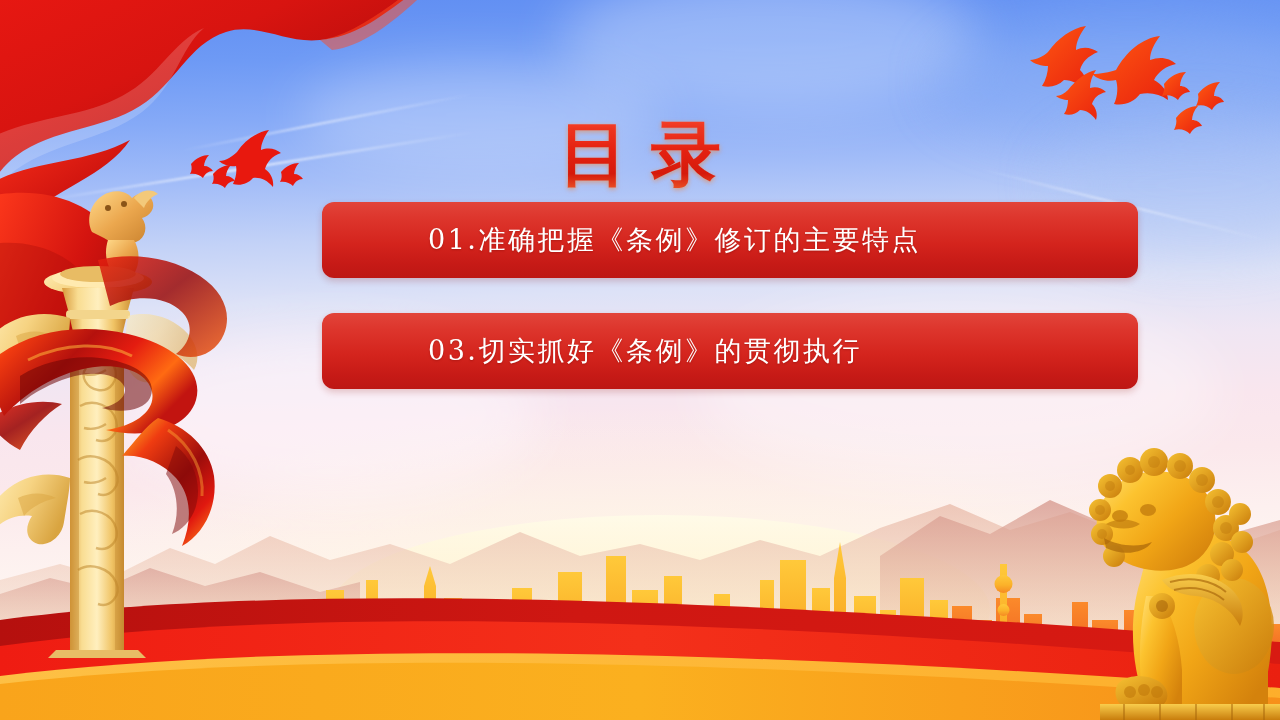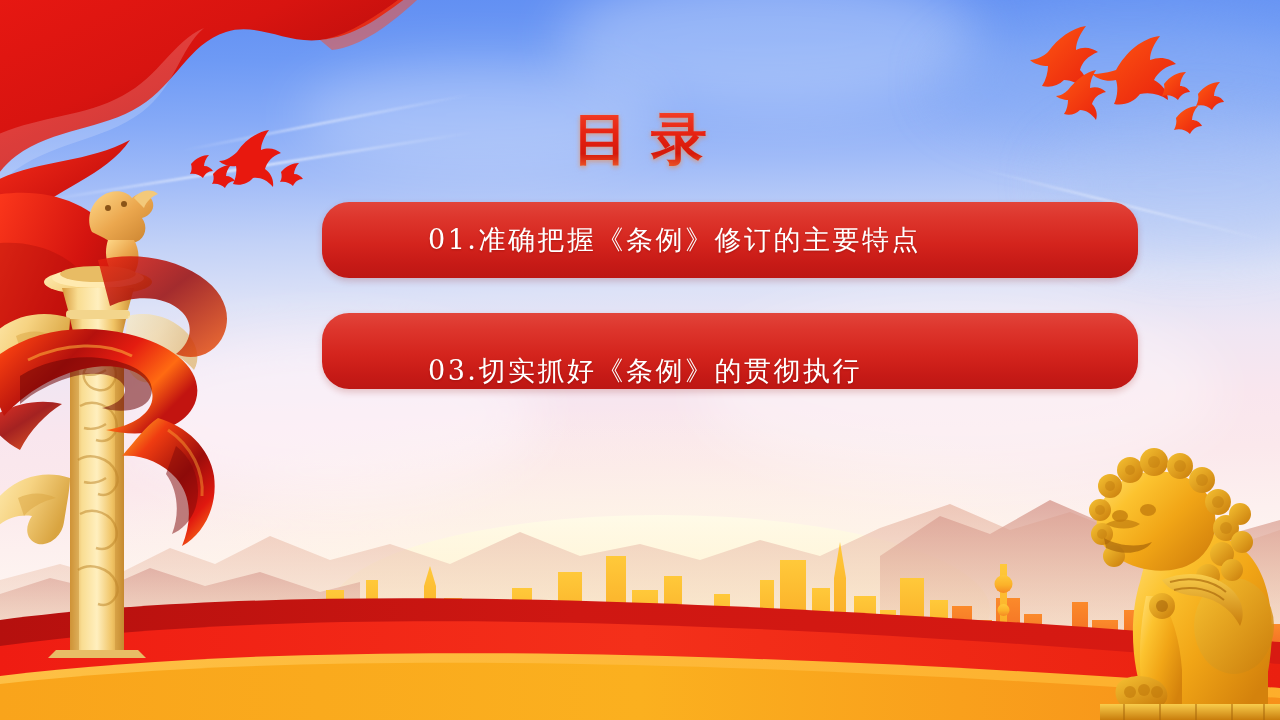--- a/index.html
+++ b/index.html
@@ -89,47 +89,47 @@
   .lion { position: absolute; right: -6px; bottom: 0; width: 250px; height: 300px; }
   .lion svg { display: block; width: 100%; height: 100%; }
 
   
   .title {
     position: absolute;
     left: 0; right: 0;
     top: 72px;
     text-align: center;
     font-family: "DejaVu Serif", "Liberation Serif", serif;
-    font-size: 56px;
+    font-size: 70px;
     font-weight: 700;
     letter-spacing: 22px;
     text-indent: 22px;
     line-height: 1;
     color: #ec2a17;
     background: linear-gradient(180deg, #f8442a 0%, #ea2413 45%, #d81a0c 78%, #f05a2a 100%);
     -webkit-background-clip: text;
     background-clip: text;
     -webkit-text-fill-color: transparent;
     text-shadow: 0 2px 5px rgba(200,30,10,0.18);
     filter: drop-shadow(0 1px 2px rgba(255,180,90,0.55));
   }
 
   
   .toc { position: absolute; left: 322px; top: 202px; width: 816px; }
   .bar {
     position: relative;
     height: 76px;
-    border-radius: 27px;
+    border-radius: 12px;
     background: linear-gradient(180deg, #e2443a 0%, #dd352c 22%, #d4241d 55%, #c61a16 82%, #bd1714 100%);
     box-shadow: 0 3px 7px rgba(150,20,12,0.22);
     display: flex;
     align-items: center;
     margin-bottom: 35px;
   }
-  .bar:last-child { margin-bottom: 0; align-items: flex-end; }
+  .bar:last-child { margin-bottom: 0; }
   .bar-text {
     padding-left: 106px;
     color: #ffffff;
     font-family: "DejaVu Serif", "Liberation Serif", serif;
     font-size: 27px;
     letter-spacing: 2.5px;
     white-space: nowrap;
     text-shadow: 0 1px 2px rgba(110,10,5,0.35);
   }
 </style>

